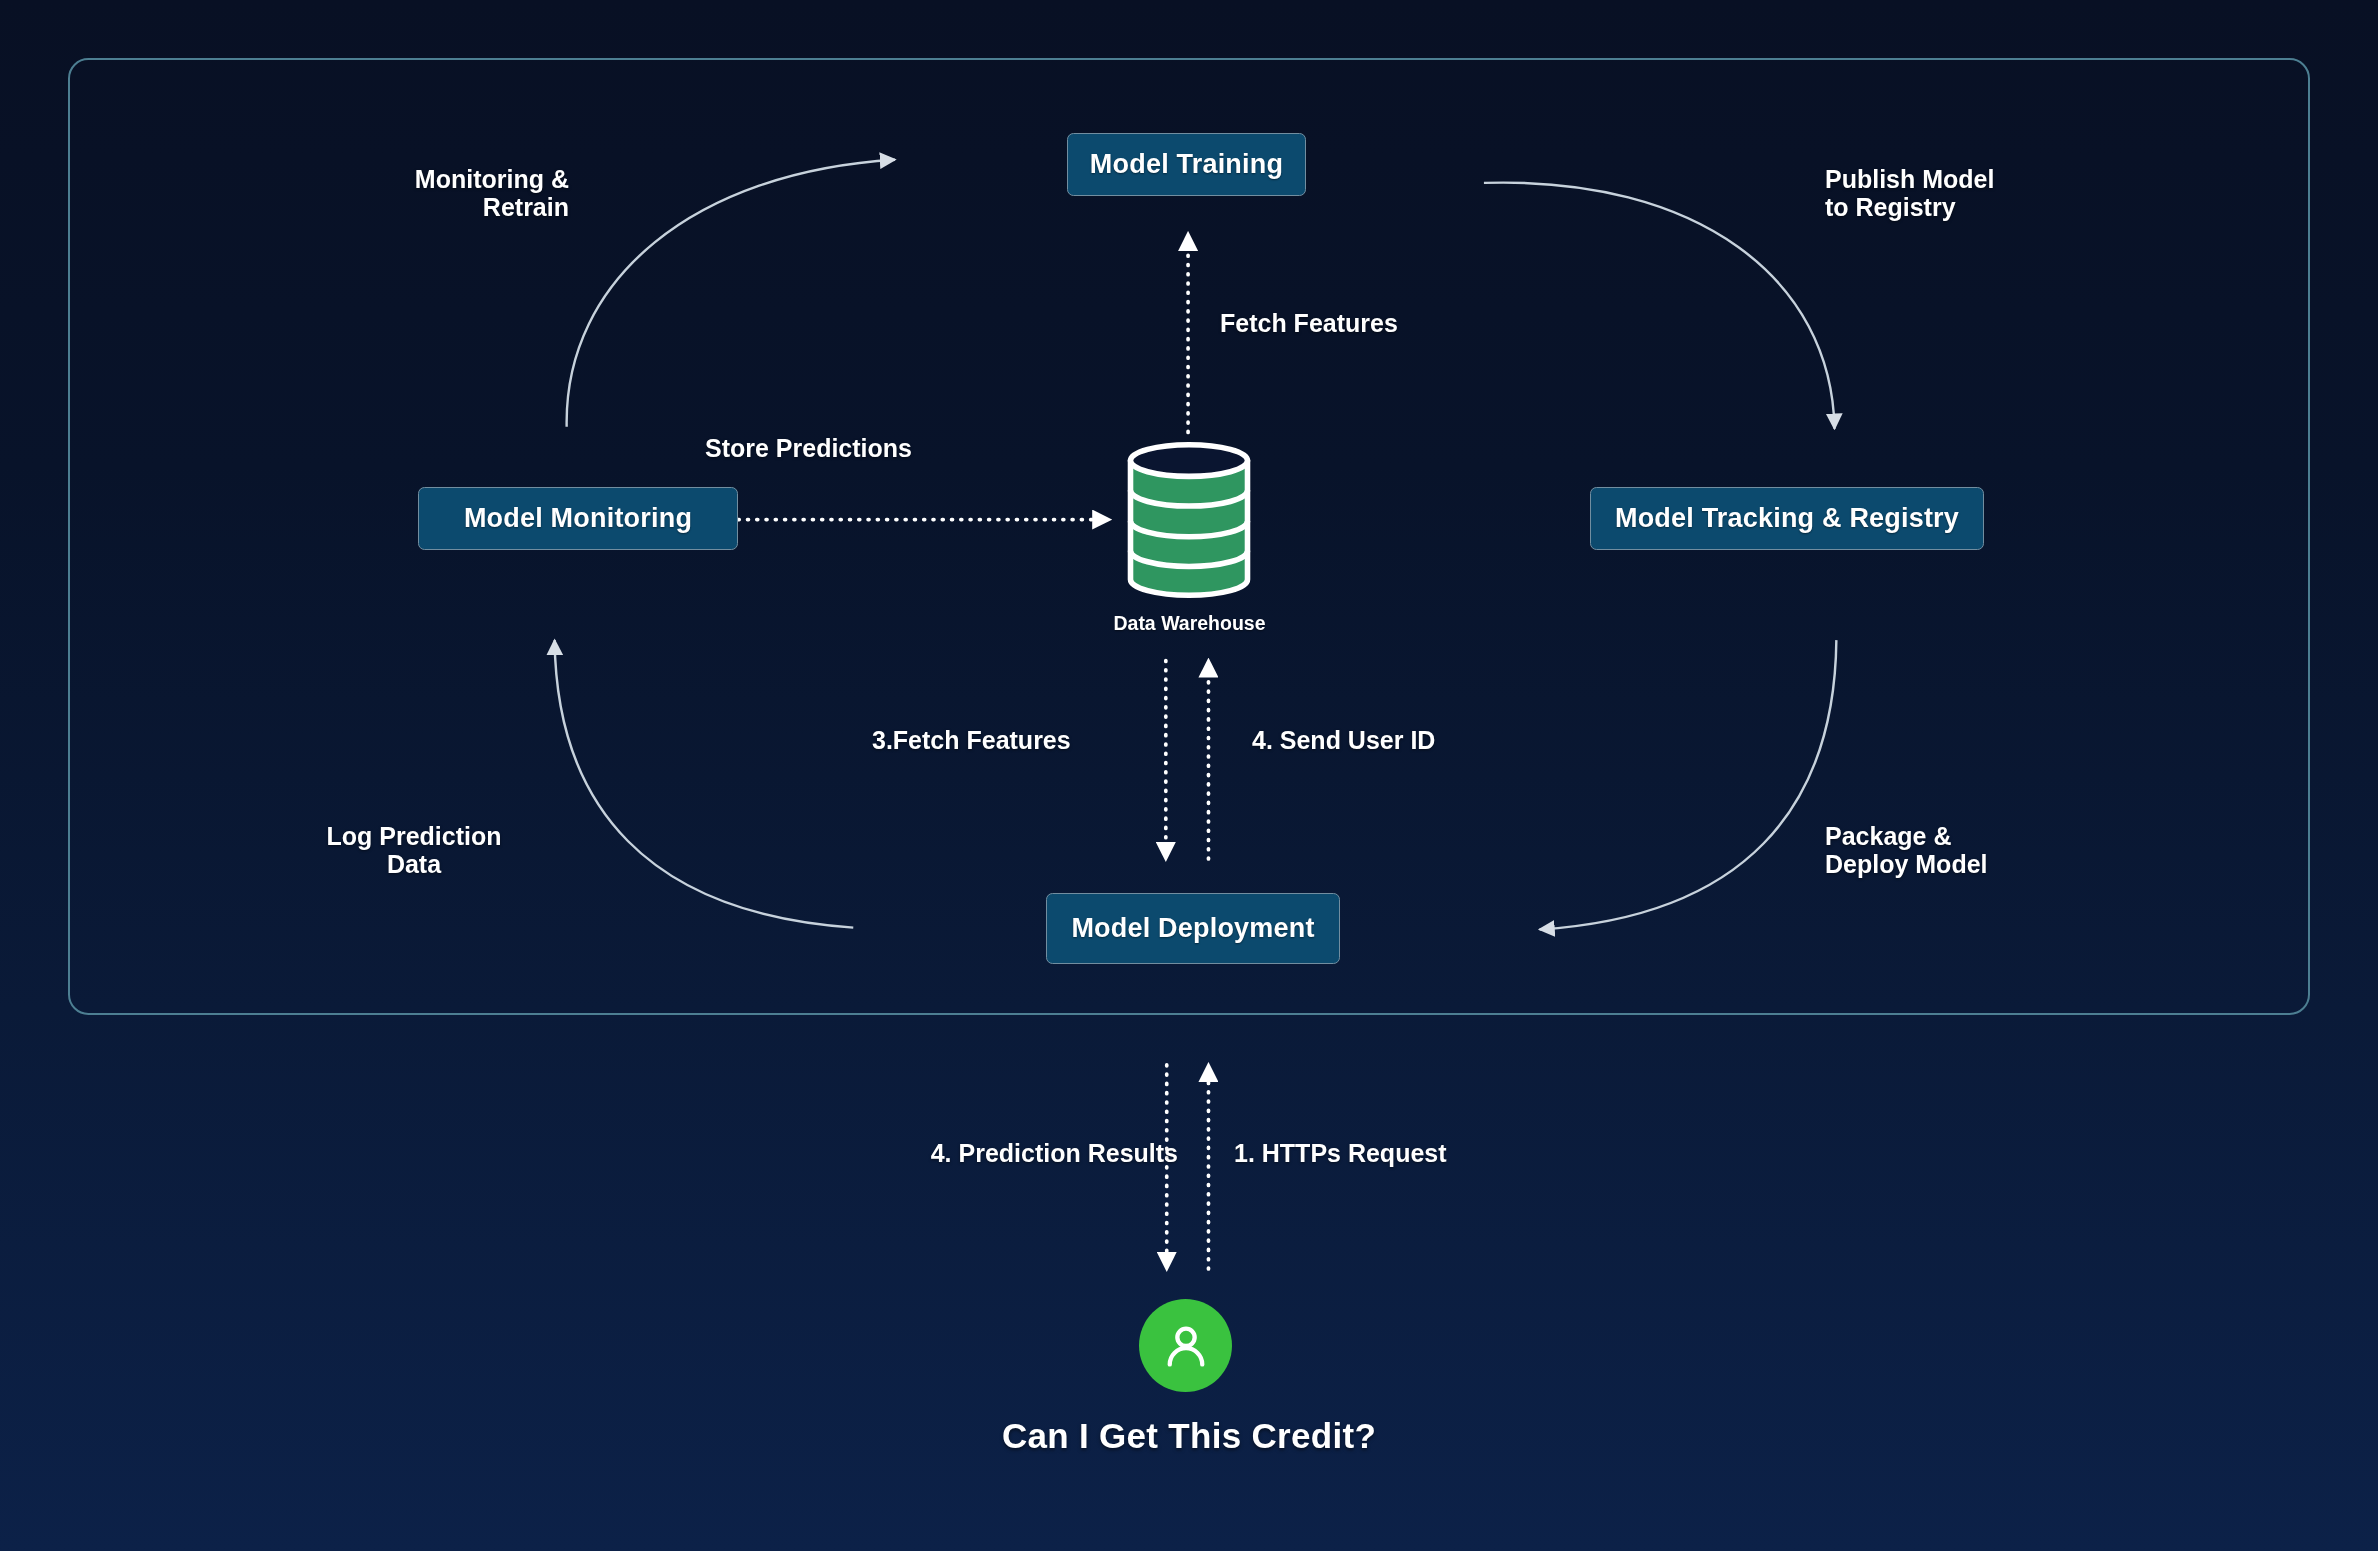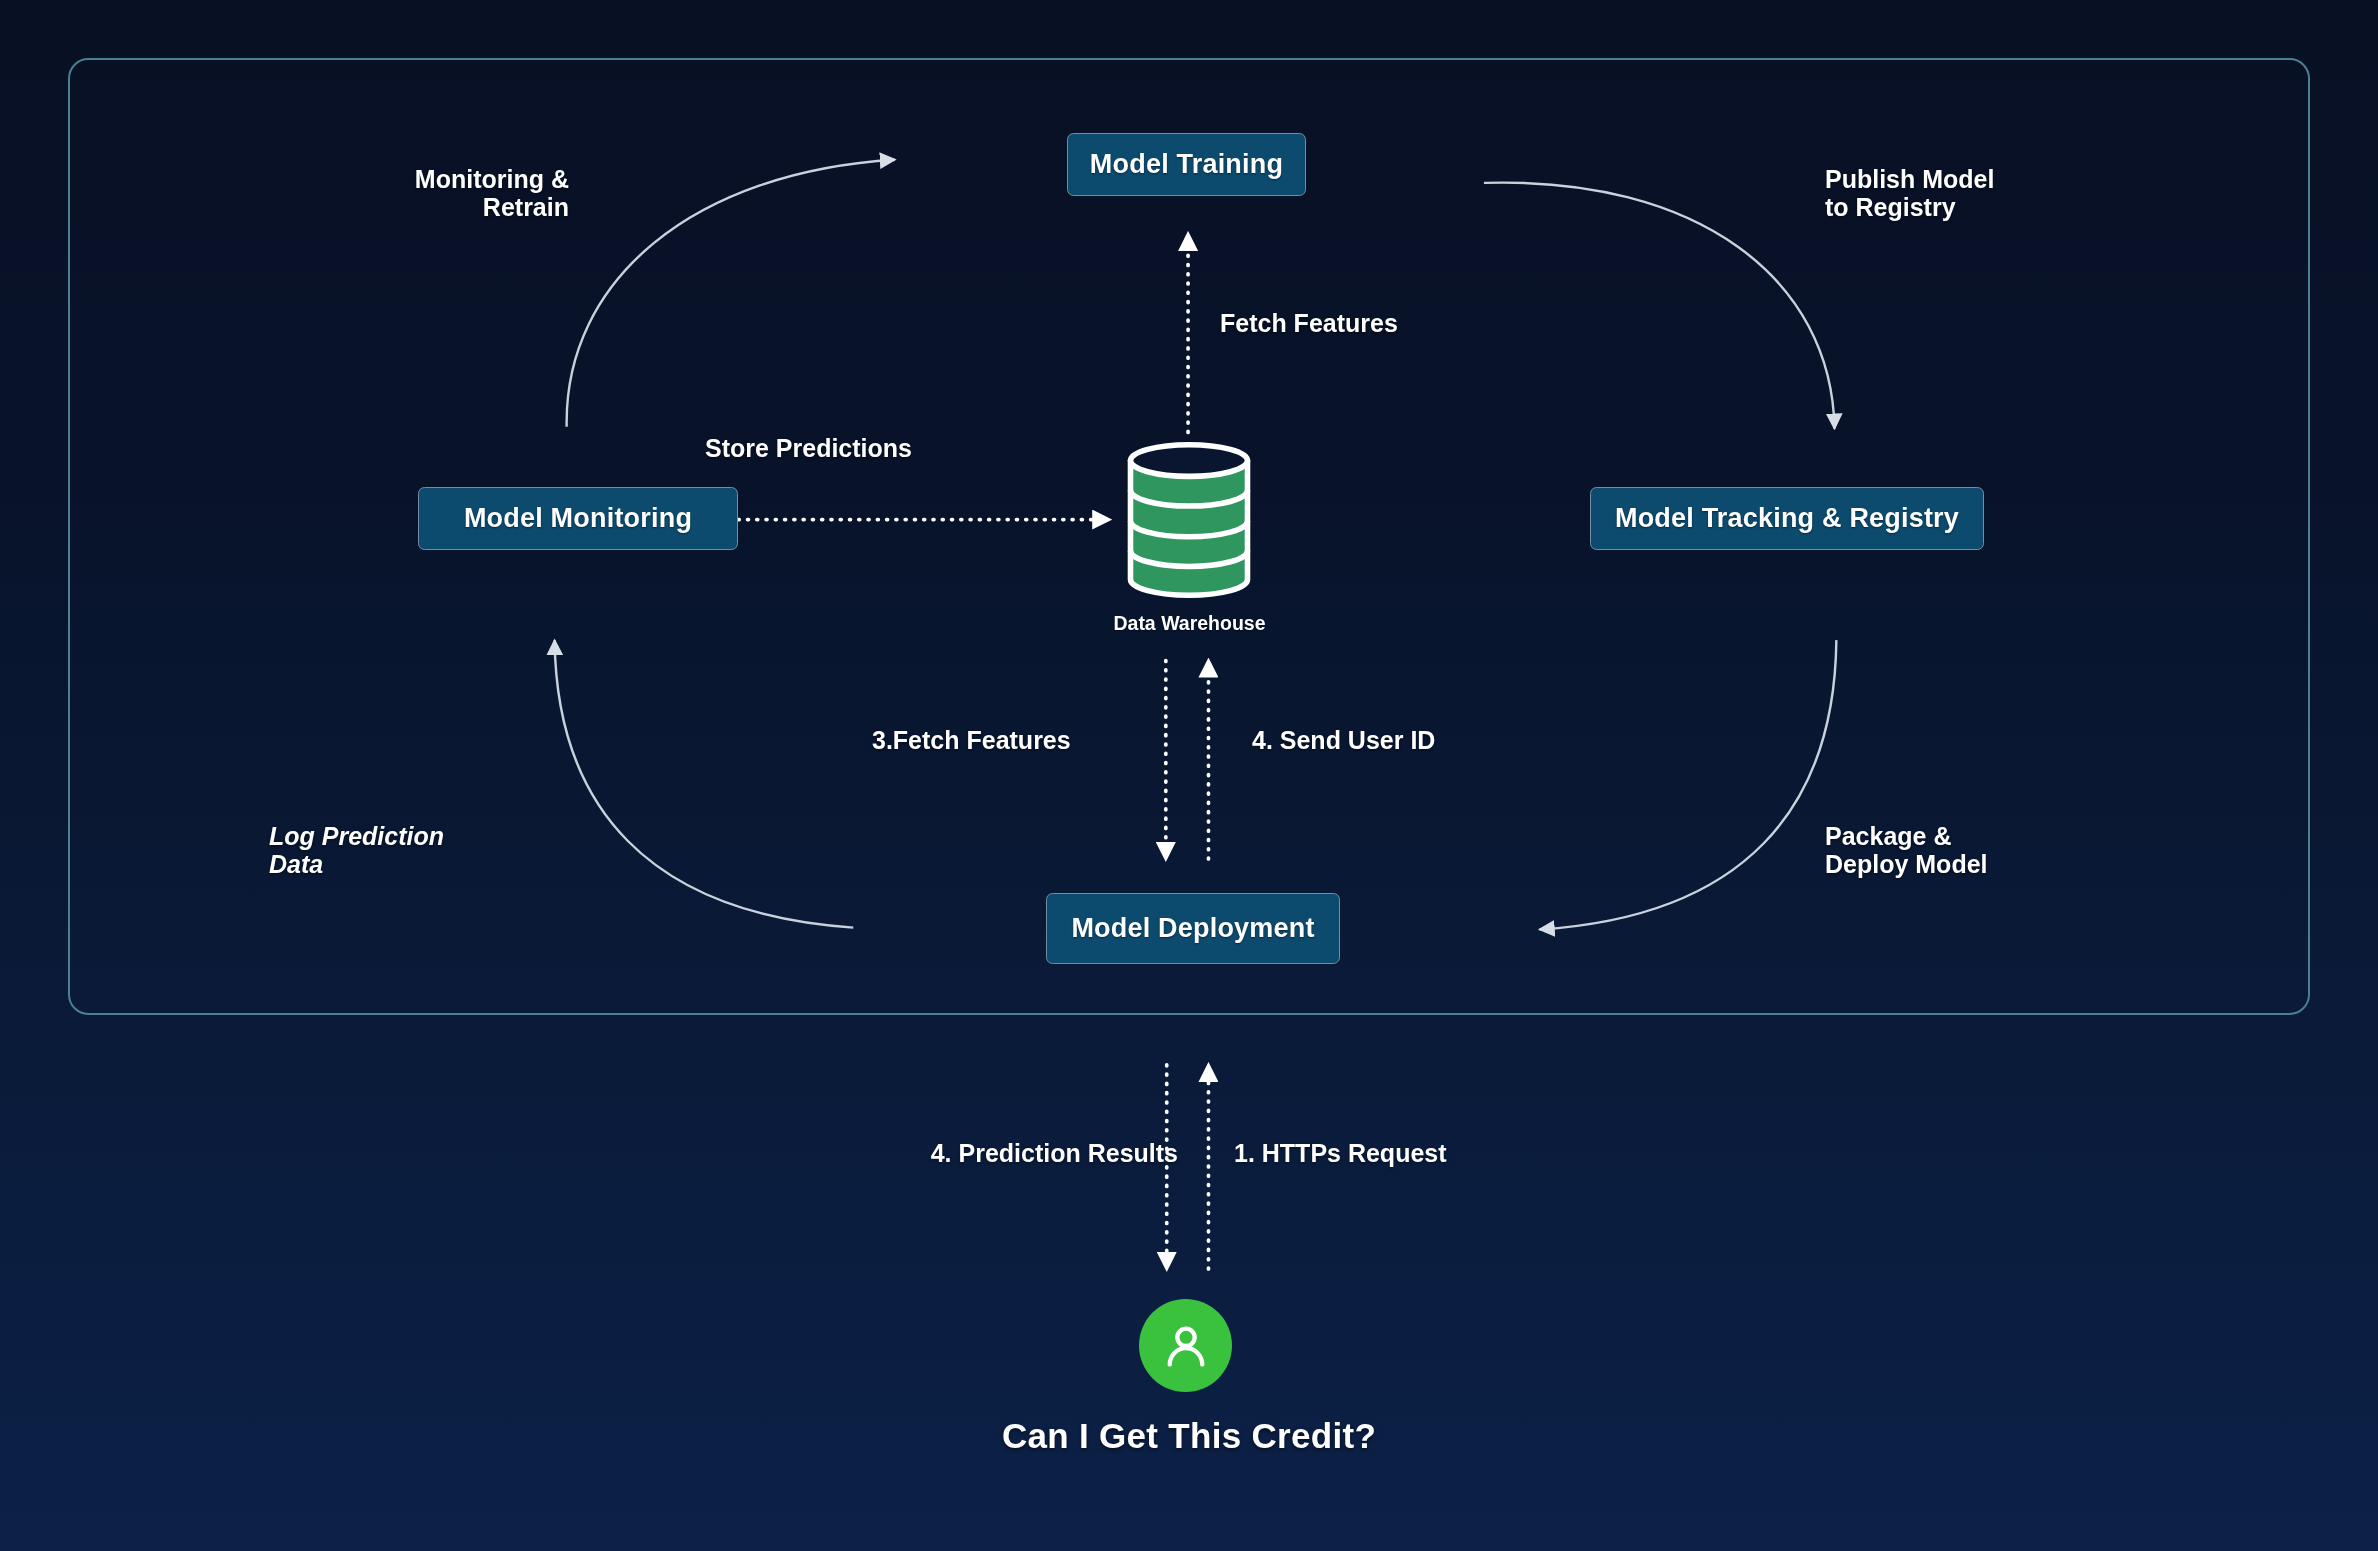--- a/index.html
+++ b/index.html
@@ -54,21 +54,21 @@
 
   
   .alabel {
     position:absolute;
     color:#ffffff; font-weight:bold; font-size:25px; line-height:1.12;
     white-space:pre-line;
     text-shadow:0 0.9px 2.8px rgba(0,0,0,.5);
   }
   .lbl-monitoring-retrain { left:291px;  top:165px; width:278px; text-align:right; }
   .lbl-publish-registry   { left:1825px; top:165px; width:315px; text-align:left; }
-  .lbl-log-prediction     { left:269px;  top:822px; width:304px; text-align:left;font-style:italic; }
+  .lbl-log-prediction     { left:262px;  top:822px; width:304px; text-align:center; }
   .lbl-package-deploy     { left:1825px; top:822px; width:334px; text-align:left; }
   .lbl-store-predictions  { left:705px;  top:434px; width:371px; text-align:left; }
   .lbl-fetch-features     { left:1220px; top:309px; width:297px; text-align:left; }
   .lbl-fetch-features-3   { left:872px;  top:726px; width:278px; }
   .lbl-send-user-id       { left:1236px; top:726px; width:297px; text-align:left;margin-left:16px; }
   .lbl-prediction-results { left:816px;  top:1139px; width:362px; text-align:right; }
   .lbl-https-request      { left:1234px; top:1139px; width:362px; text-align:left; }
 
   
   .avatar {

